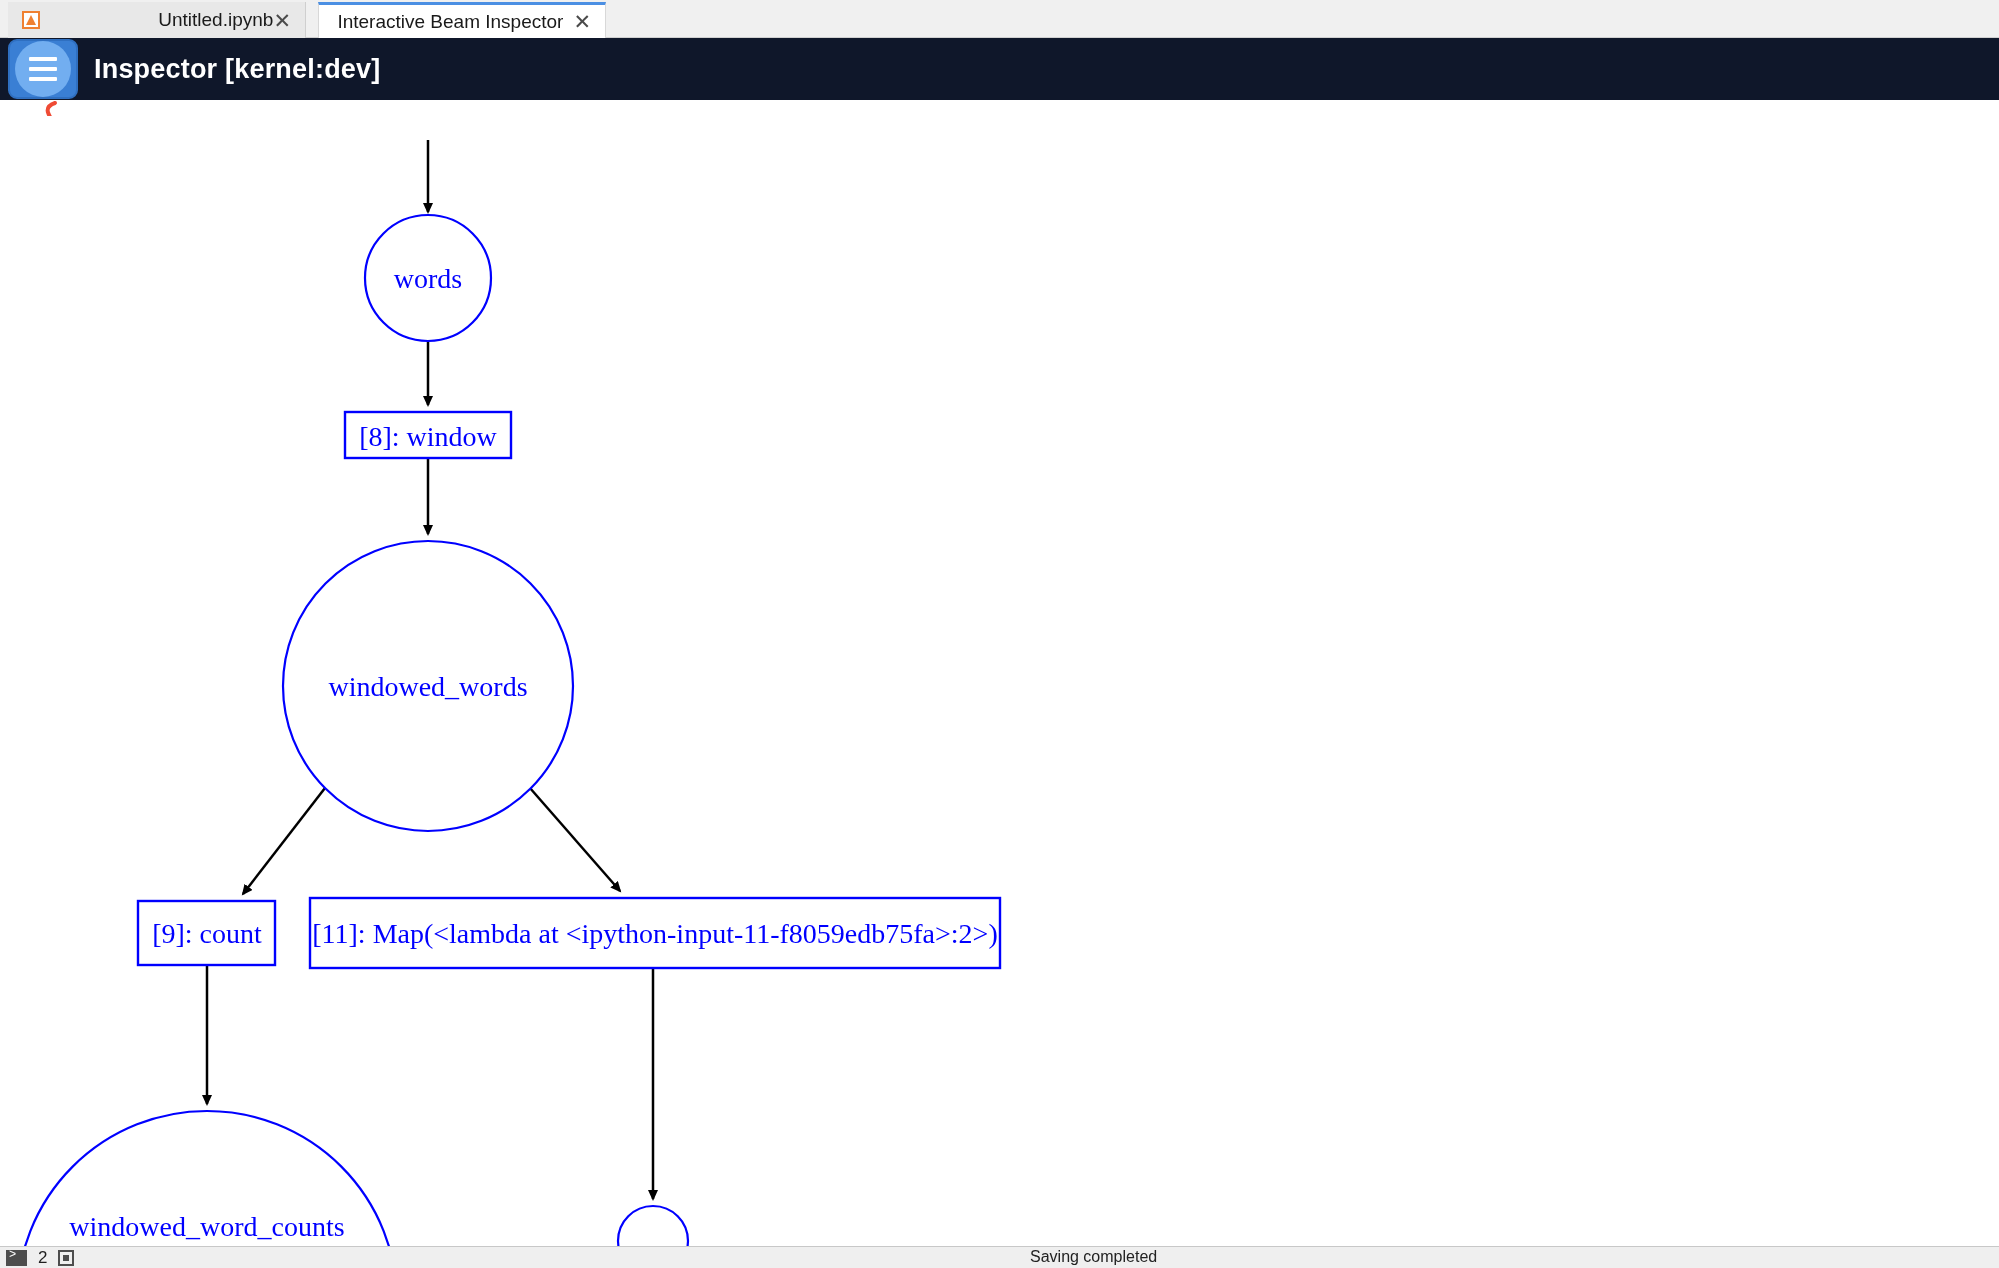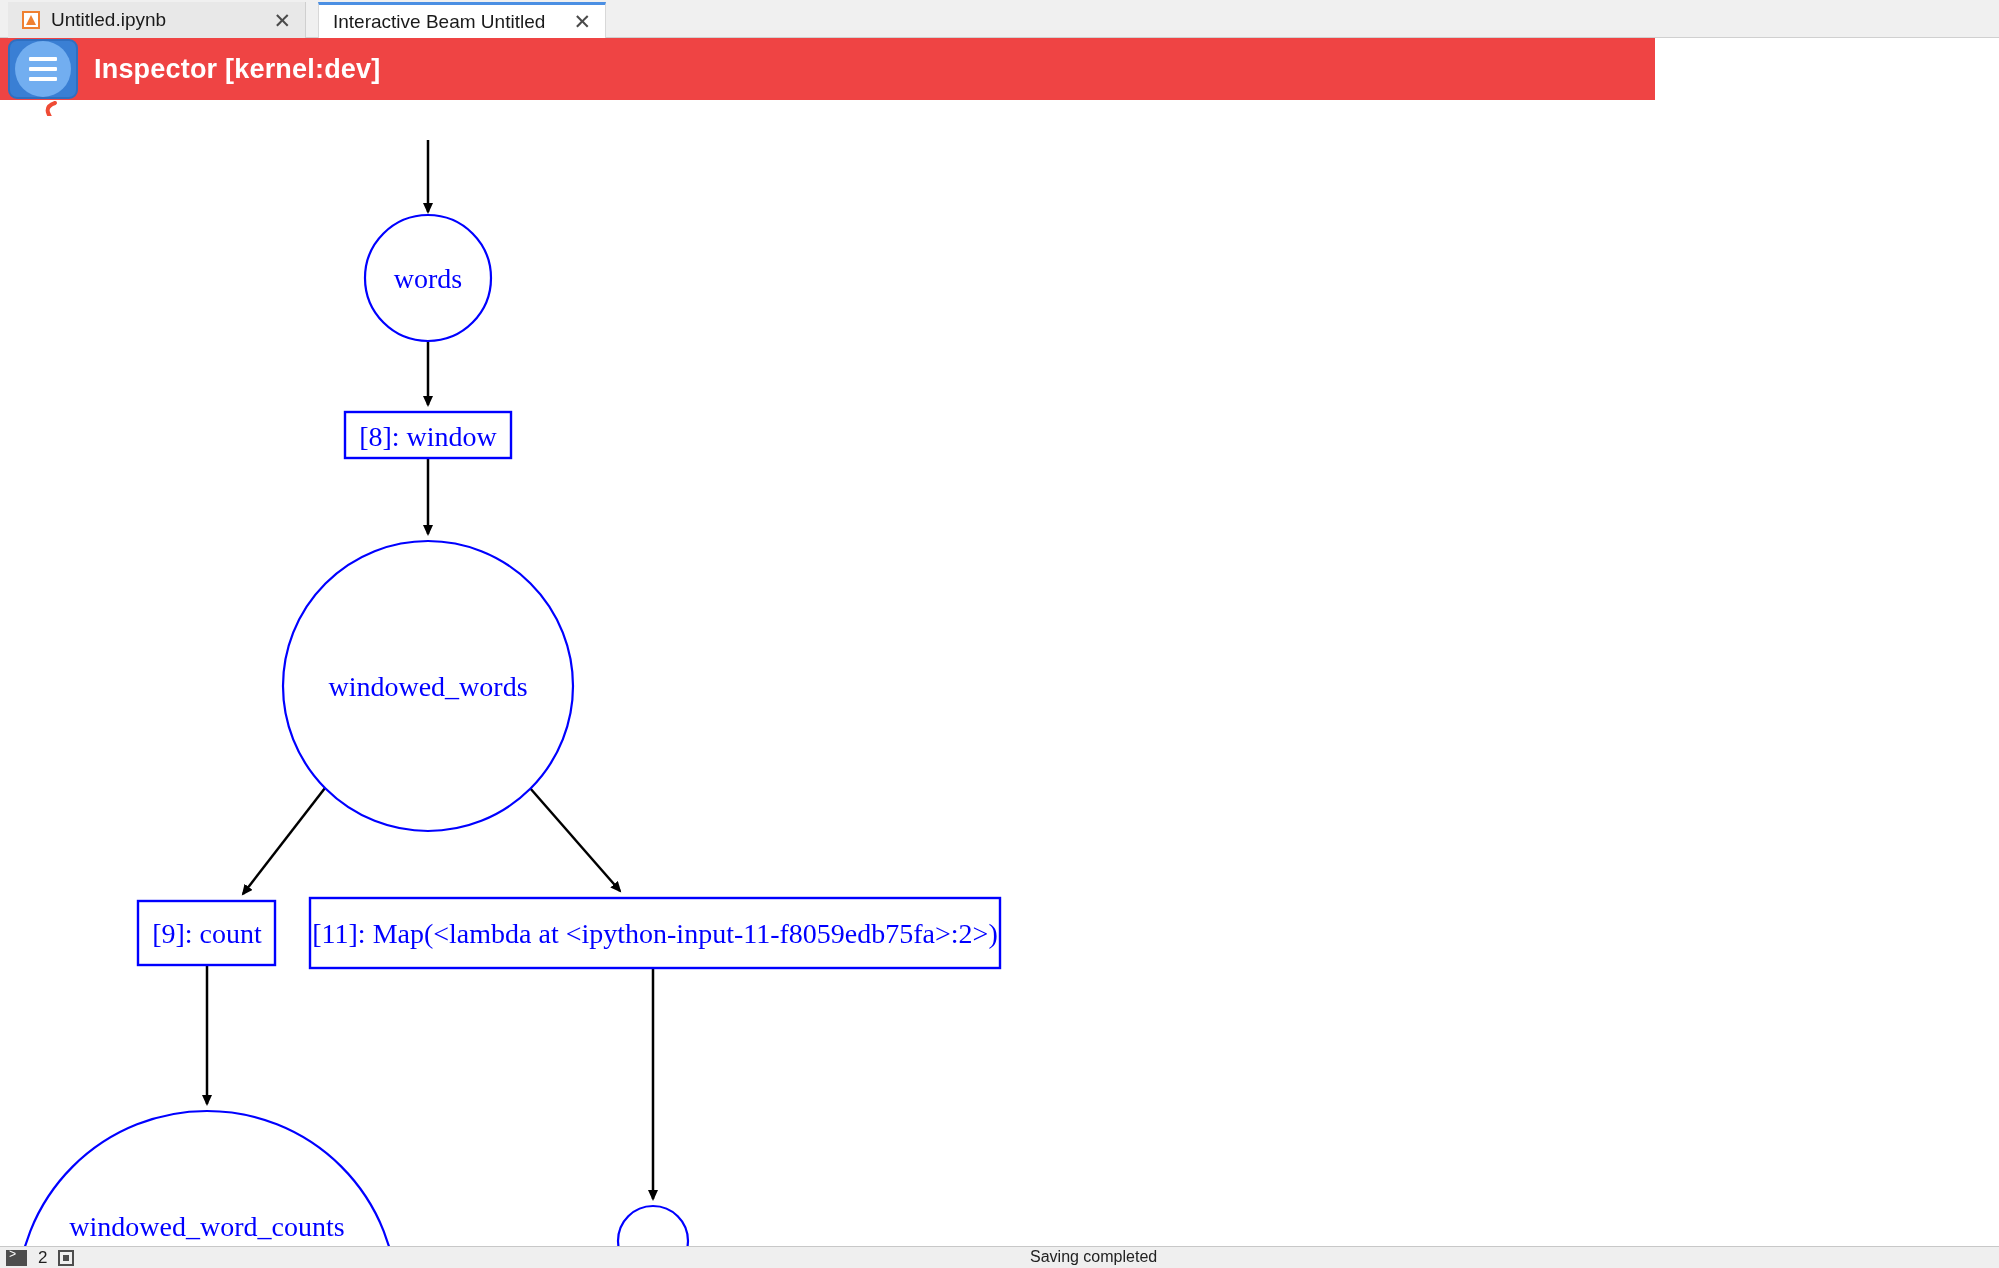--- a/index.html
+++ b/index.html
@@ -55,36 +55,36 @@
     flex: none;
   }
   .tab-icon::after {
     content: "";
     position: absolute; left: 2px; top: 2px;
     width: 0; height: 0;
     border-left: 5px solid transparent;
     border-right: 5px solid transparent;
     border-bottom: 10px solid #ef8031;
   }
-  .tab-label { flex: 1 1 auto; overflow: hidden; text-overflow: ellipsis; }
+  .tab-label { flex: 1 1 auto; overflow: hidden; text-overflow: ellipsis; text-align: right; }
   .tab-close {
     margin-left: 10px;
     font-size: 21px;
     color: #4a4a4a;
     line-height: 1;
     flex: none;
     font-weight: 300;
   }
   .tab.inactive .tab-close { margin-left: auto; }
 
   
   .header {
     position: absolute; left: 0; top: 38px;
-    width: 1655px; height: 62px;
-    background: #ef4444;
+    width: 1999px; height: 62px;
+    background: #0f172a;
     display: flex; align-items: center;
   }
   .menu-btn {
     position: absolute; left: 8px; top: 1px;
     width: 70px; height: 60px;
     border-radius: 9px;
     background: #3a7fd4;
     border: 2px solid #2f6fc0;
     box-sizing: border-box;
     display: flex; align-items: center; justify-content: center;
@@ -170,21 +170,21 @@
 
 <div id="app">
 
   <div class="tabbar">
     <div class="tab inactive">
       <span class="tab-icon"></span>
       <span class="tab-label">Untitled.ipynb</span>
       <span class="tab-close">✕</span>
     </div>
     <div class="tab active">
-      <span class="tab-label">Interactive Beam Untitled</span>
+      <span class="tab-label">Interactive Beam Inspector</span>
       <span class="tab-close">✕</span>
     </div>
   </div>
 
   <div class="header">
     <div class="menu-btn">
       <div class="menu-btn-inner">
         <span class="menu-bar"></span>
         <span class="menu-bar"></span>
         <span class="menu-bar"></span>

